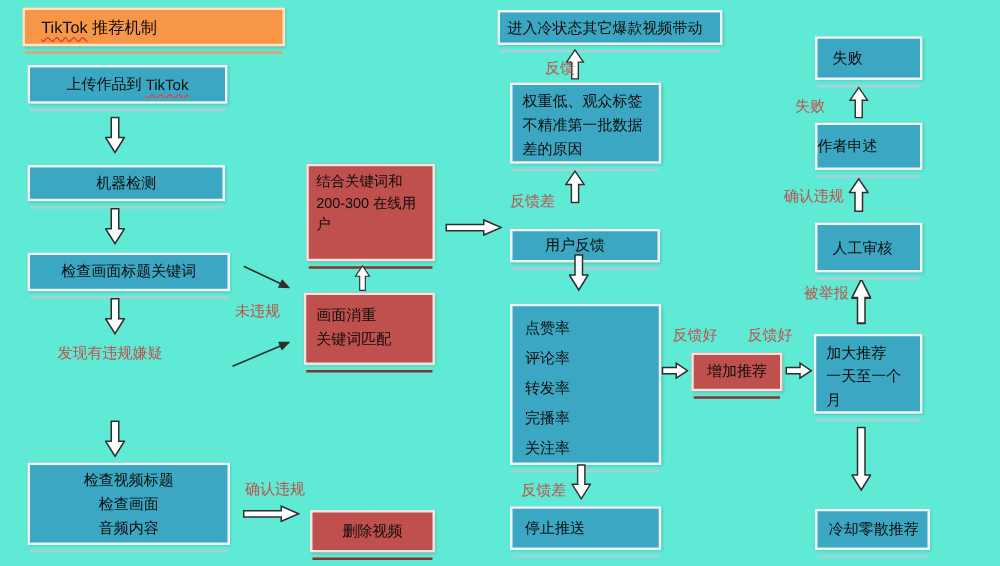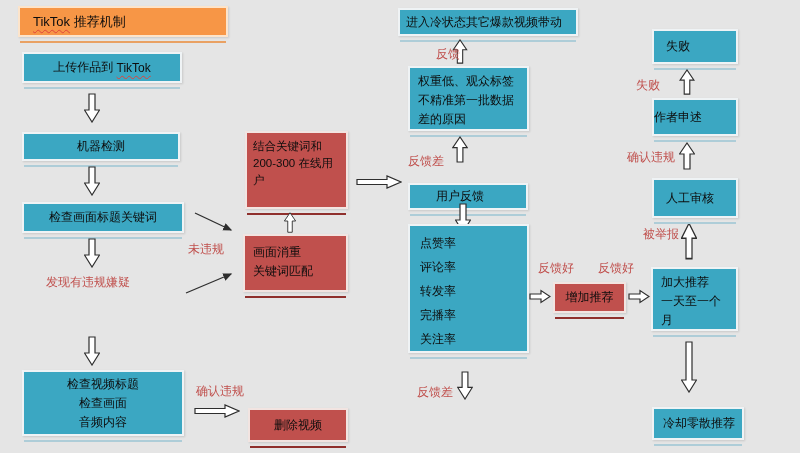--- a/index.html
+++ b/index.html
@@ -1,18 +1,18 @@
 <!DOCTYPE html>
 <html><head>
 <meta charset="utf-8">
 <style>
   *{margin:0;padding:0;box-sizing:border-box}
   html,body{background:#fff}
   body{font-family:"Liberation Sans",sans-serif;color:#0d0d0d}
-  #canvas{position:relative;width:800px;height:453px;background:#e5e5e5;overflow:hidden;font-size:12px}
+  #canvas{position:relative;width:800px;height:453px;background:#5eead4;overflow:hidden;font-size:12px}
 
   .box{position:absolute;border:2px solid #eff3f5;box-shadow:1px 1px 2px rgba(0,0,0,.13)}
   .box::after{content:"";position:absolute;left:0;right:0;bottom:-8px;height:2px;background:var(--echo,#b2d2dd)}
   .teal{background:#3BA7C2;--echo:#aecdd8}
   .red{background:#C0504D;--echo:#8f302d;border-color:#f2e4e1}
   .orange{background:#F79646;--echo:#e9a163;border-color:#fce4cb}
 
   .tc{display:flex;align-items:center;justify-content:center;text-align:center}
   .vl{display:flex;align-items:center}
   .ml{display:block}
@@ -159,35 +159,38 @@
         <polygon points="1,4.5 31,4.5 31,1 45,7 31,13 31,9.5 1,9.5" fill="#fff" stroke="#2e2e2e" stroke-width="1.2"></polygon>
       </svg>
   </span>
 
   <span class="arrow" style="left:455px;top:202px">
     <svg width="16" height="32" viewBox="0 0 16 30">
         <polygon points="5,1 11,1 11,17 15.5,17 8,29 0.5,17 5,17" fill="#fff" stroke="#2e2e2e" stroke-width="1.2"></polygon>
       </svg>
   </span>
 
-  <div class="box teal ml lh24" style="left:408px;top:224px;width:121px;height:129px;padding:5px 10px">
+  <div class="box teal ml lh24" style="left:408px;top:243px;width:121px;height:129px;padding:5px 10px">
     <div class="ln">点赞率</div>
     <div class="ln">评论率</div>
     <div class="ln">转发率</div>
     <div class="ln">完播率</div>
     <div class="ln">关注率</div>
   </div>
 
   <span class="arrow" style="left:457px;top:371px">
     <svg width="16" height="29" viewBox="0 0 16 30">
         <polygon points="5,1 11,1 11,17 15.5,17 8,29 0.5,17 5,17" fill="#fff" stroke="#2e2e2e" stroke-width="1.2"></polygon>
       </svg>
   </span>
   <span class="lab" style="left:417px;top:384px">反馈差</span>
 
+  <div class="box teal vl" style="left:408px;top:405px;width:121px;height:35px;padding-left:10px">
+    <span>停止推送</span>
+  </div>
 
   <span class="lab" style="left:538px;top:260px">反馈好</span>
   <span class="lab" style="left:598px;top:260px">反馈好</span>
 
   <span class="arrow" style="left:529px;top:289px">
     <svg width="22" height="15" viewBox="0 0 22 15">
         <polygon points="1,5 12,5 12,1.5 21,7.5 12,13.5 12,10 1,10" fill="#fff" stroke="#2e2e2e" stroke-width="1.2"></polygon>
       </svg>
   </span>
 

